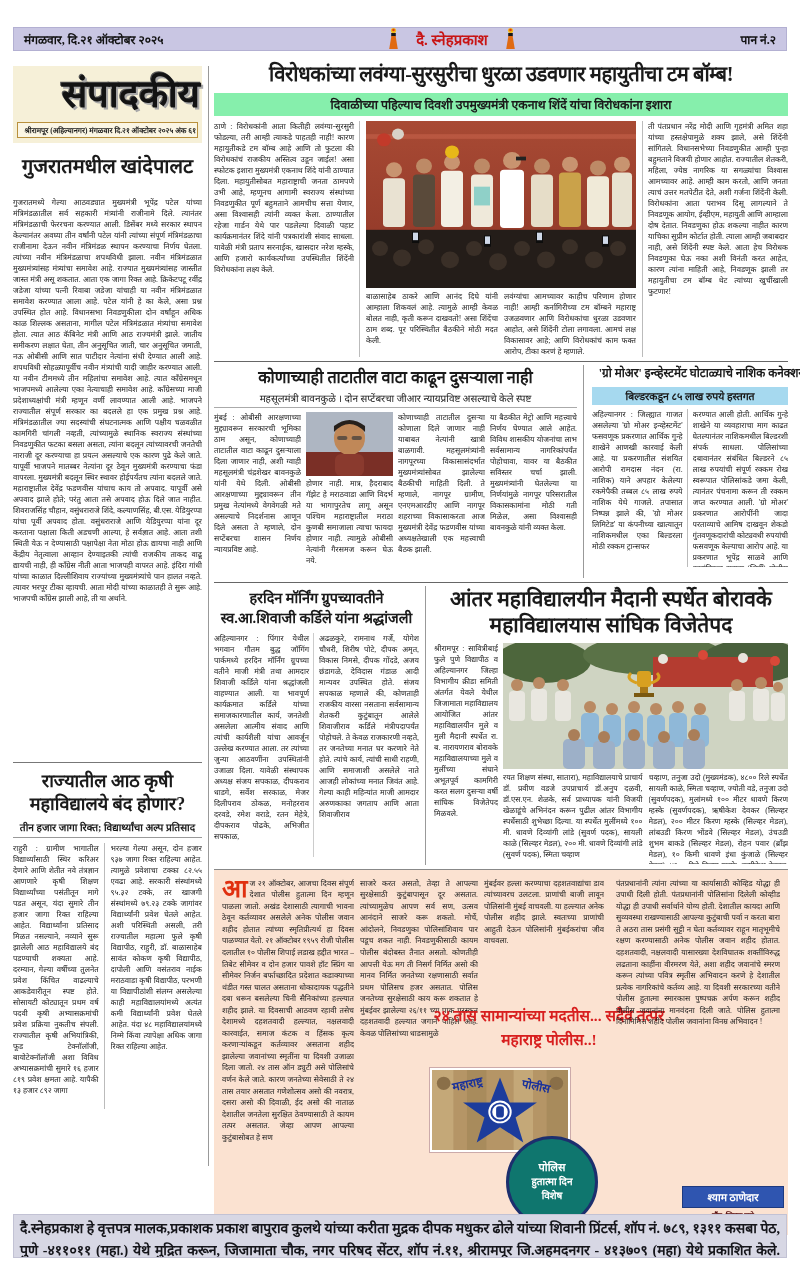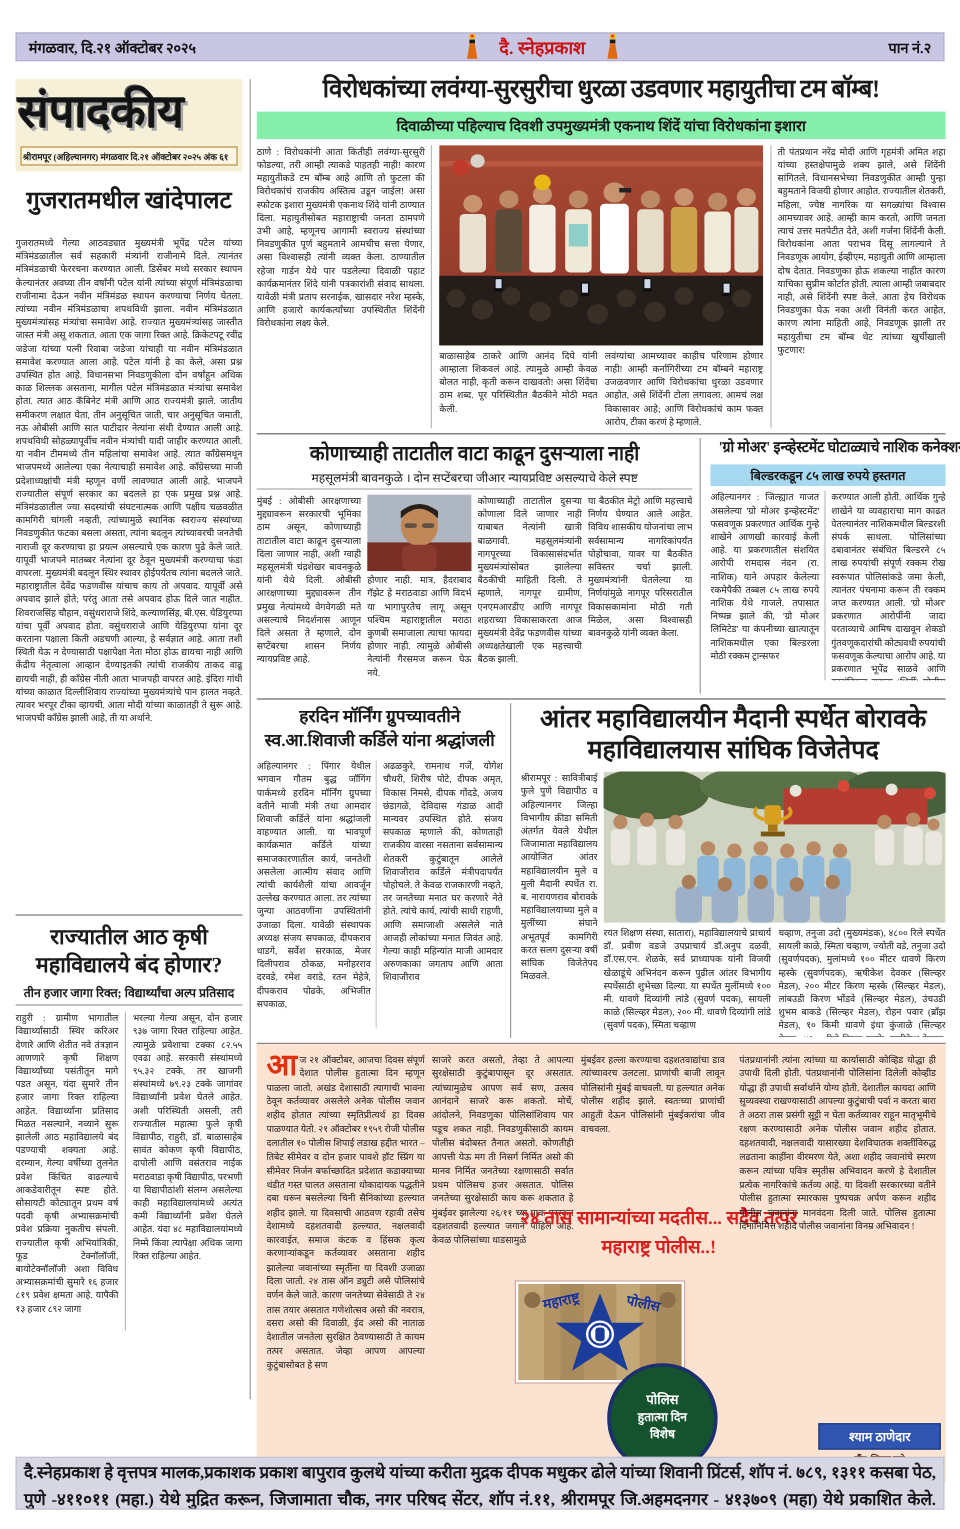--- a/index.html
+++ b/index.html
@@ -6,21 +6,21 @@
   html,body{width:800px;height:1274px;background:#ffffff}
   body{font-family:"Liberation Serif","DejaVu Sans",serif;color:#1a1a1a;position:relative;overflow:hidden}
   .topbar{position:absolute;left:13px;top:27px;width:774px;height:24px;background:#c9c6e3;border:1px solid #b3b0d2;
           display:flex;align-items:center;justify-content:space-between;padding:0 10px}
   .topbar-date,.topbar-page{font-weight:bold;font-size:12px;color:#111}
   .brand{display:flex;align-items:center;gap:16px}
   .brand-name{color:#c81414;font-weight:bold;font-size:15px}
   .diya{width:13px;height:24px;display:inline-block}
 
   .aside{position:absolute;left:13px;top:66px;width:196px;height:1100px;border-right:1px solid #999;padding-right:6px}
-  .masthead{background:#f6f0d8;text-align:left;padding:7px 2px 5px}
+  .masthead{background:#f6f0d8;text-align:right;padding:7px 2px 5px}
   .masthead-title{font-size:38px;font-weight:900;color:#131313;line-height:1.15;
                   text-shadow:2px 2px 0 #a8a8a8,-1px -1px 0 #555}
   .masthead-strip{margin:5px 2px 0;border:1px solid #b9903c;background:#fbf6e4;font-size:7.4px;font-weight:bold;padding:2px 1px}
   .ed-head{font-size:20px;font-weight:900;text-align:center;margin:9px 0 18px}
   .body-text{font-size:7.7px;line-height:1.43;text-align:justify;overflow:hidden;color:#191919}
   .ed-body{height:556px}
   .agri{margin-top:9px;border-top:1px solid #777;padding-top:7px}
   .agri-head{font-size:18px;font-weight:900;text-align:center;line-height:1.3}
   .agri-sub{font-size:10.2px;font-weight:bold;text-align:center;margin:4px 0 5px;border-bottom:1px solid #999;padding-bottom:3px}
   .agri-cols{display:flex;gap:6px}
@@ -69,21 +69,21 @@
   .photo-sports{width:285px;height:126px;display:block}
   .sports-caps{display:flex;gap:6px;height:92px}
   .sports-caps .body-text{width:50%}
 
   .band{position:relative;margin-top:4px;width:574px;height:366px;background:#fbe2d1;border-top:1px solid #888}
   .band .bcoltext{position:absolute;font-size:7.7px;line-height:1.5;text-align:justify;overflow:hidden}
   .dropcap{float:left;color:#e03010;font-weight:900;font-size:25px;line-height:.9;padding-right:2px}
   .police-red{position:absolute;left:216px;top:134px;width:238px;color:#d81f1f;font-weight:900;font-size:15.5px;
               text-align:center;line-height:1.55}
   .police-logo{position:absolute;left:216px;top:198px;width:140px;height:84px;border:2px solid #fff;box-shadow:0 0 0 1px #caa}
-  .badge{position:absolute;left:292px;top:266px;width:92px;height:92px;border-radius:50%;background:#14532d;
+  .badge{position:absolute;left:292px;top:266px;width:92px;height:92px;border-radius:50%;background:#0f766e;
          border:3px solid #1c2f6e;color:#fff;font-weight:bold;display:flex;flex-direction:column;align-items:center;
          justify-content:center;text-align:center;line-height:1.4}
   .badge .b1{font-size:11px}.badge .b2{font-size:10px}.badge .b3{font-size:10px}
   .author-box{position:absolute;left:468px;top:316px;width:102px;background:#2f55b0;color:#fff;font-weight:bold;
               font-size:10.5px;text-align:center;padding:3px 0;border:1px solid #1d3a80}
   .author-place{position:absolute;left:468px;top:340px;width:102px;font-size:7.5px;font-weight:bold;text-align:center;color:#5a1010}
 
   .footer{position:absolute;left:13px;top:1214px;width:774px;height:44px;background:#d7d7e4;border:1px solid #c2c2d4;
           font-size:14px;font-weight:bold;line-height:1.55;padding:3px 6px;color:#15151a;text-align:justify;overflow:hidden}
   .footer .f2{margin-top:3px}

